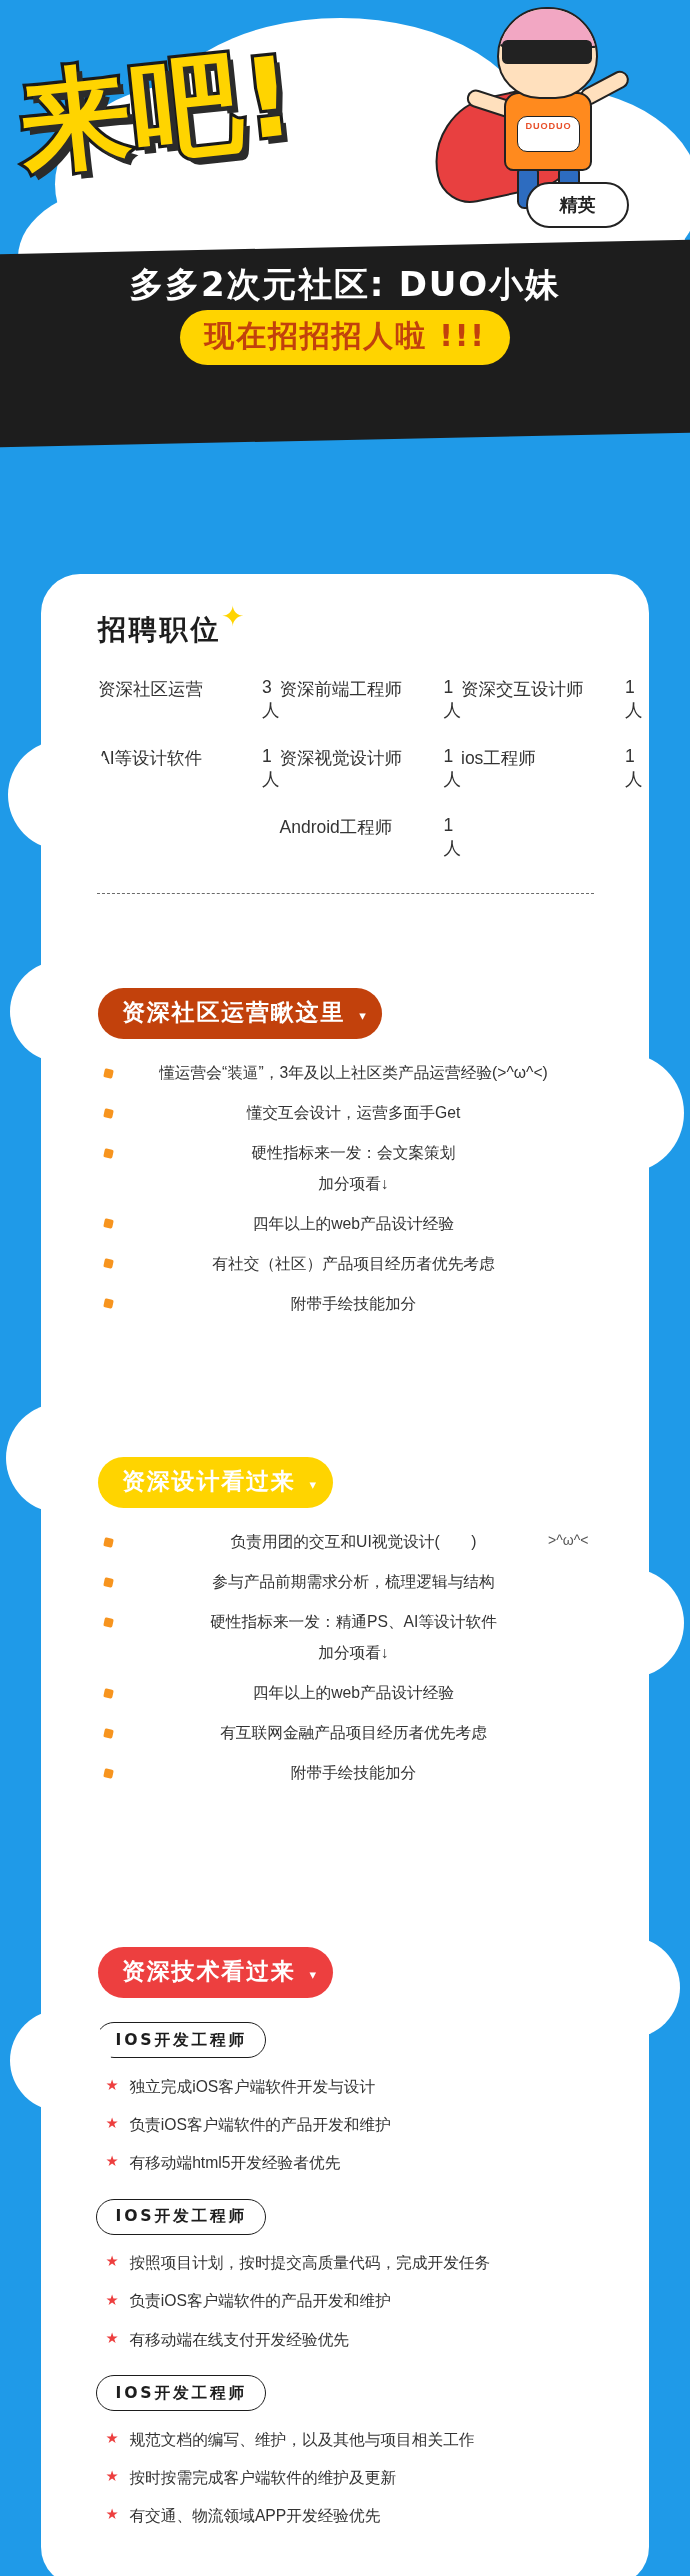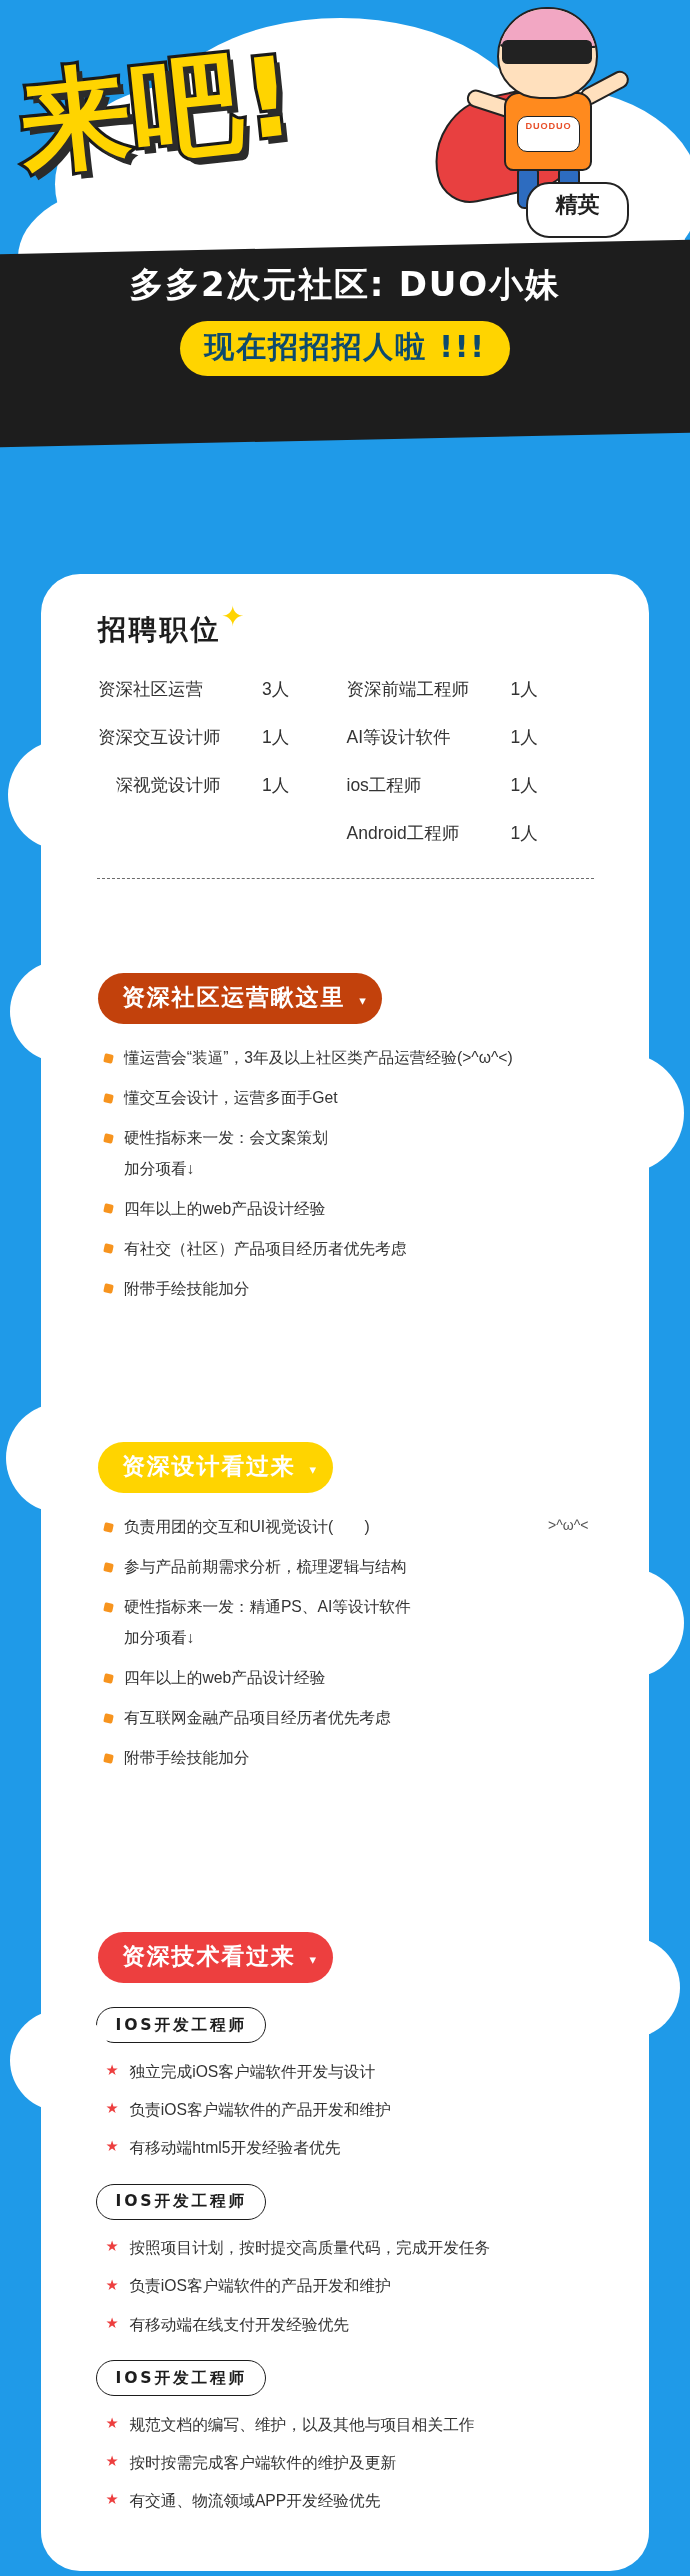--- a/index.html
+++ b/index.html
@@ -161,27 +161,27 @@
     border-radius: 7.4px;
   }
   .leg-l { left: 57px; }
   .leg-r { left: 98px; }
 
   .badge-elite {
     position: absolute;
     right: 61px;
     top: 182px;
     width: 103px;
-    height: 56px;
+    height: 46px;
     background: #fff;
     border: 2.8px solid #222;
     border-radius: 23px;
     text-align: center;
     line-height: 42px;
-    font-size: 22px;
+    font-size: 18px;
     font-weight: bold;
     color: #222;
     z-index: 8;
   }
 
   .black-band {
     position: absolute;
     left: 0;
     top: 247px;
     width: 690px;
@@ -202,27 +202,27 @@
   }
   .band-line1 {
     font-size: 34px;
     font-weight: bold;
     color: #fff;
     letter-spacing: 1.8px;
     font-family: "DejaVu Sans", sans-serif;
   }
   .yellow-pill {
     display: inline-block;
-    margin-top: 13px;
+    margin-top: 2px;
     padding: 6.4px 24px 8.3px;
     background: #ffd400;
     border-radius: 28px;
     font-size: 30px;
     font-weight: bold;
-    color: #0c4a6e;
+    color: #c2410c;
     letter-spacing: 1.8px;
     font-family: "DejaVu Sans", sans-serif;
   }
   .band-line3 {
     margin-top: 14.7px;
     font-size: 17.5px;
     color: #ffd400;
     letter-spacing: 0.9px;
   }
 
@@ -265,21 +265,21 @@
     left: 180px;
     top: -11px;
     color: #ffd400;
     font-size: 28px;
   }
 
   .jobs-grid {
     margin: 28px 0 0 57px;
     width: 497px;
     display: grid;
-    grid-template-columns: 1fr 1fr;
+    grid-template-columns: 1fr 1fr 1fr;
     row-gap: 24px;
     font-size: 17.5px;
     color: #333;
   }
   .job-cell { display: flex; }
   .job-name { min-width: 164px; }
   .job-count { }
 
   .dashed {
     margin: 33px auto 0;
@@ -315,20 +315,21 @@
     margin: 22px 0 0 63px;
     width: 479px;
   }
   .bullet {
     position: relative;
     font-size: 15.7px;
     line-height: 1.55;
     color: #333;
     padding-left: 20px;
     margin-bottom: 15.7px;
+    text-align: center;
   }
   .bullet::before {
     content: "";
     position: absolute;
     left: 0;
     top: 7.4px;
     width: 9.2px;
     height: 9.2px;
     background: #f7941e;
     border-radius: 1.8px;

